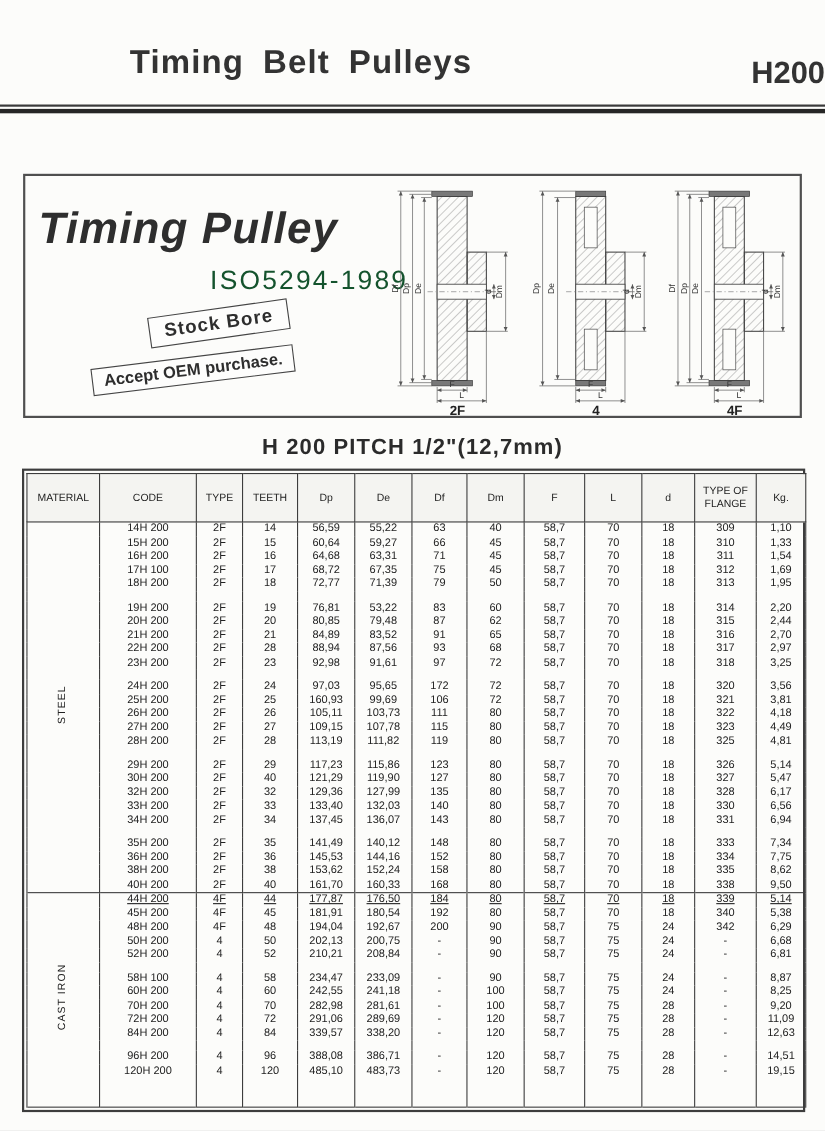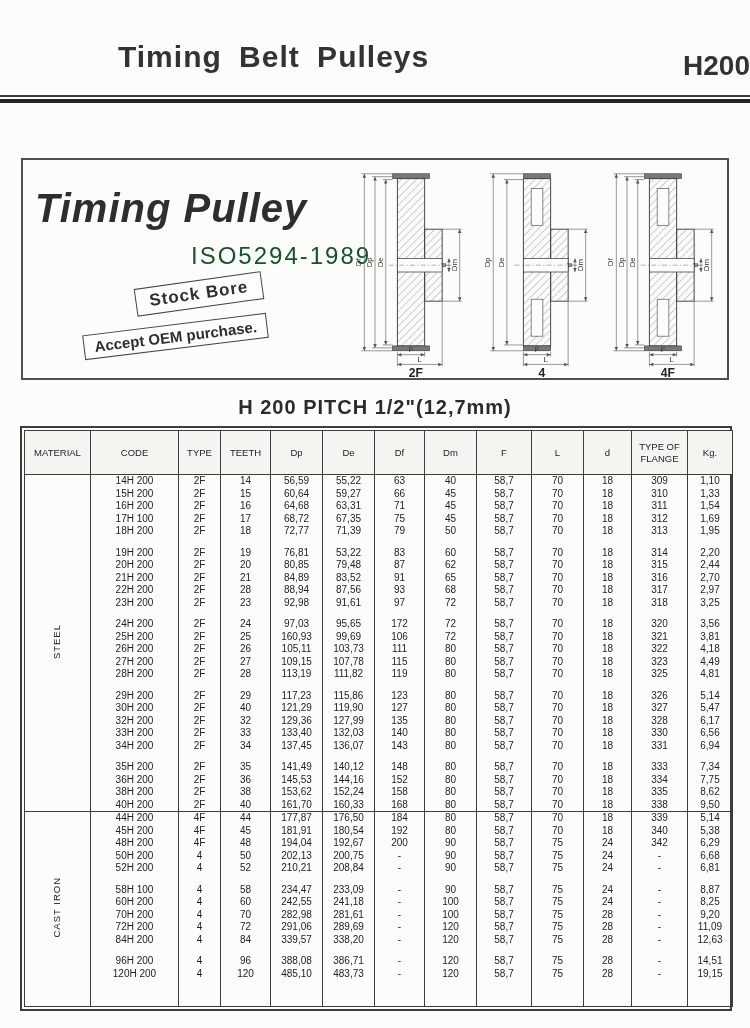--- a/index.html
+++ b/index.html
@@ -25,21 +25,21 @@
   .table-title { position:absolute; left:0; top:396px; width:750px; text-align:center; font-size:20px; font-weight:bold; letter-spacing:1px; color:#2b2b2b; }
 
   
   .table-frame { position:absolute; left:20px; top:426px; width:712px; border:2px solid #3d3d3d; padding:2px; background:#fcfcfa; }
   table { width:100%; border-collapse:collapse; table-layout:fixed; border:1px solid #3d3d3d; }
   th { font-size:9.5px; font-weight:normal; color:#222; background:#f4f4f1; border:1px solid #3d3d3d; height:44px; line-height:1.2; padding:0 2px; }
   td { border-left:1px solid #3d3d3d; border-right:1px solid #3d3d3d; text-align:center; color:#222; padding:0; overflow:hidden; }
   .data-row td { height:12.5px; font-size:10px; line-height:12.5px; white-space:nowrap; }
   .spacer-row td { height:9px; }
   .tail-row td { height:26px; }
-  .sec-sep { border-top:1.3px solid #3d3d3d; }
+  .sec-sep { border-top:1.3px solid #3d3d3d;text-decoration:underline; }
   .mat-cell { vertical-align:middle; text-align:center; }
   .vtext { writing-mode:vertical-rl; transform:rotate(180deg); font-size:9.5px; letter-spacing:1px; color:#222; display:inline-block; }
   svg text { font-family:"Liberation Sans", sans-serif; }
 </style>
 </head>
 <body>
 
 <svg width="0" height="0" style="position:absolute">
   <defs>
     <pattern id="hatch" patternUnits="userSpaceOnUse" width="5.5" height="5.5" patternTransform="rotate(45)">

